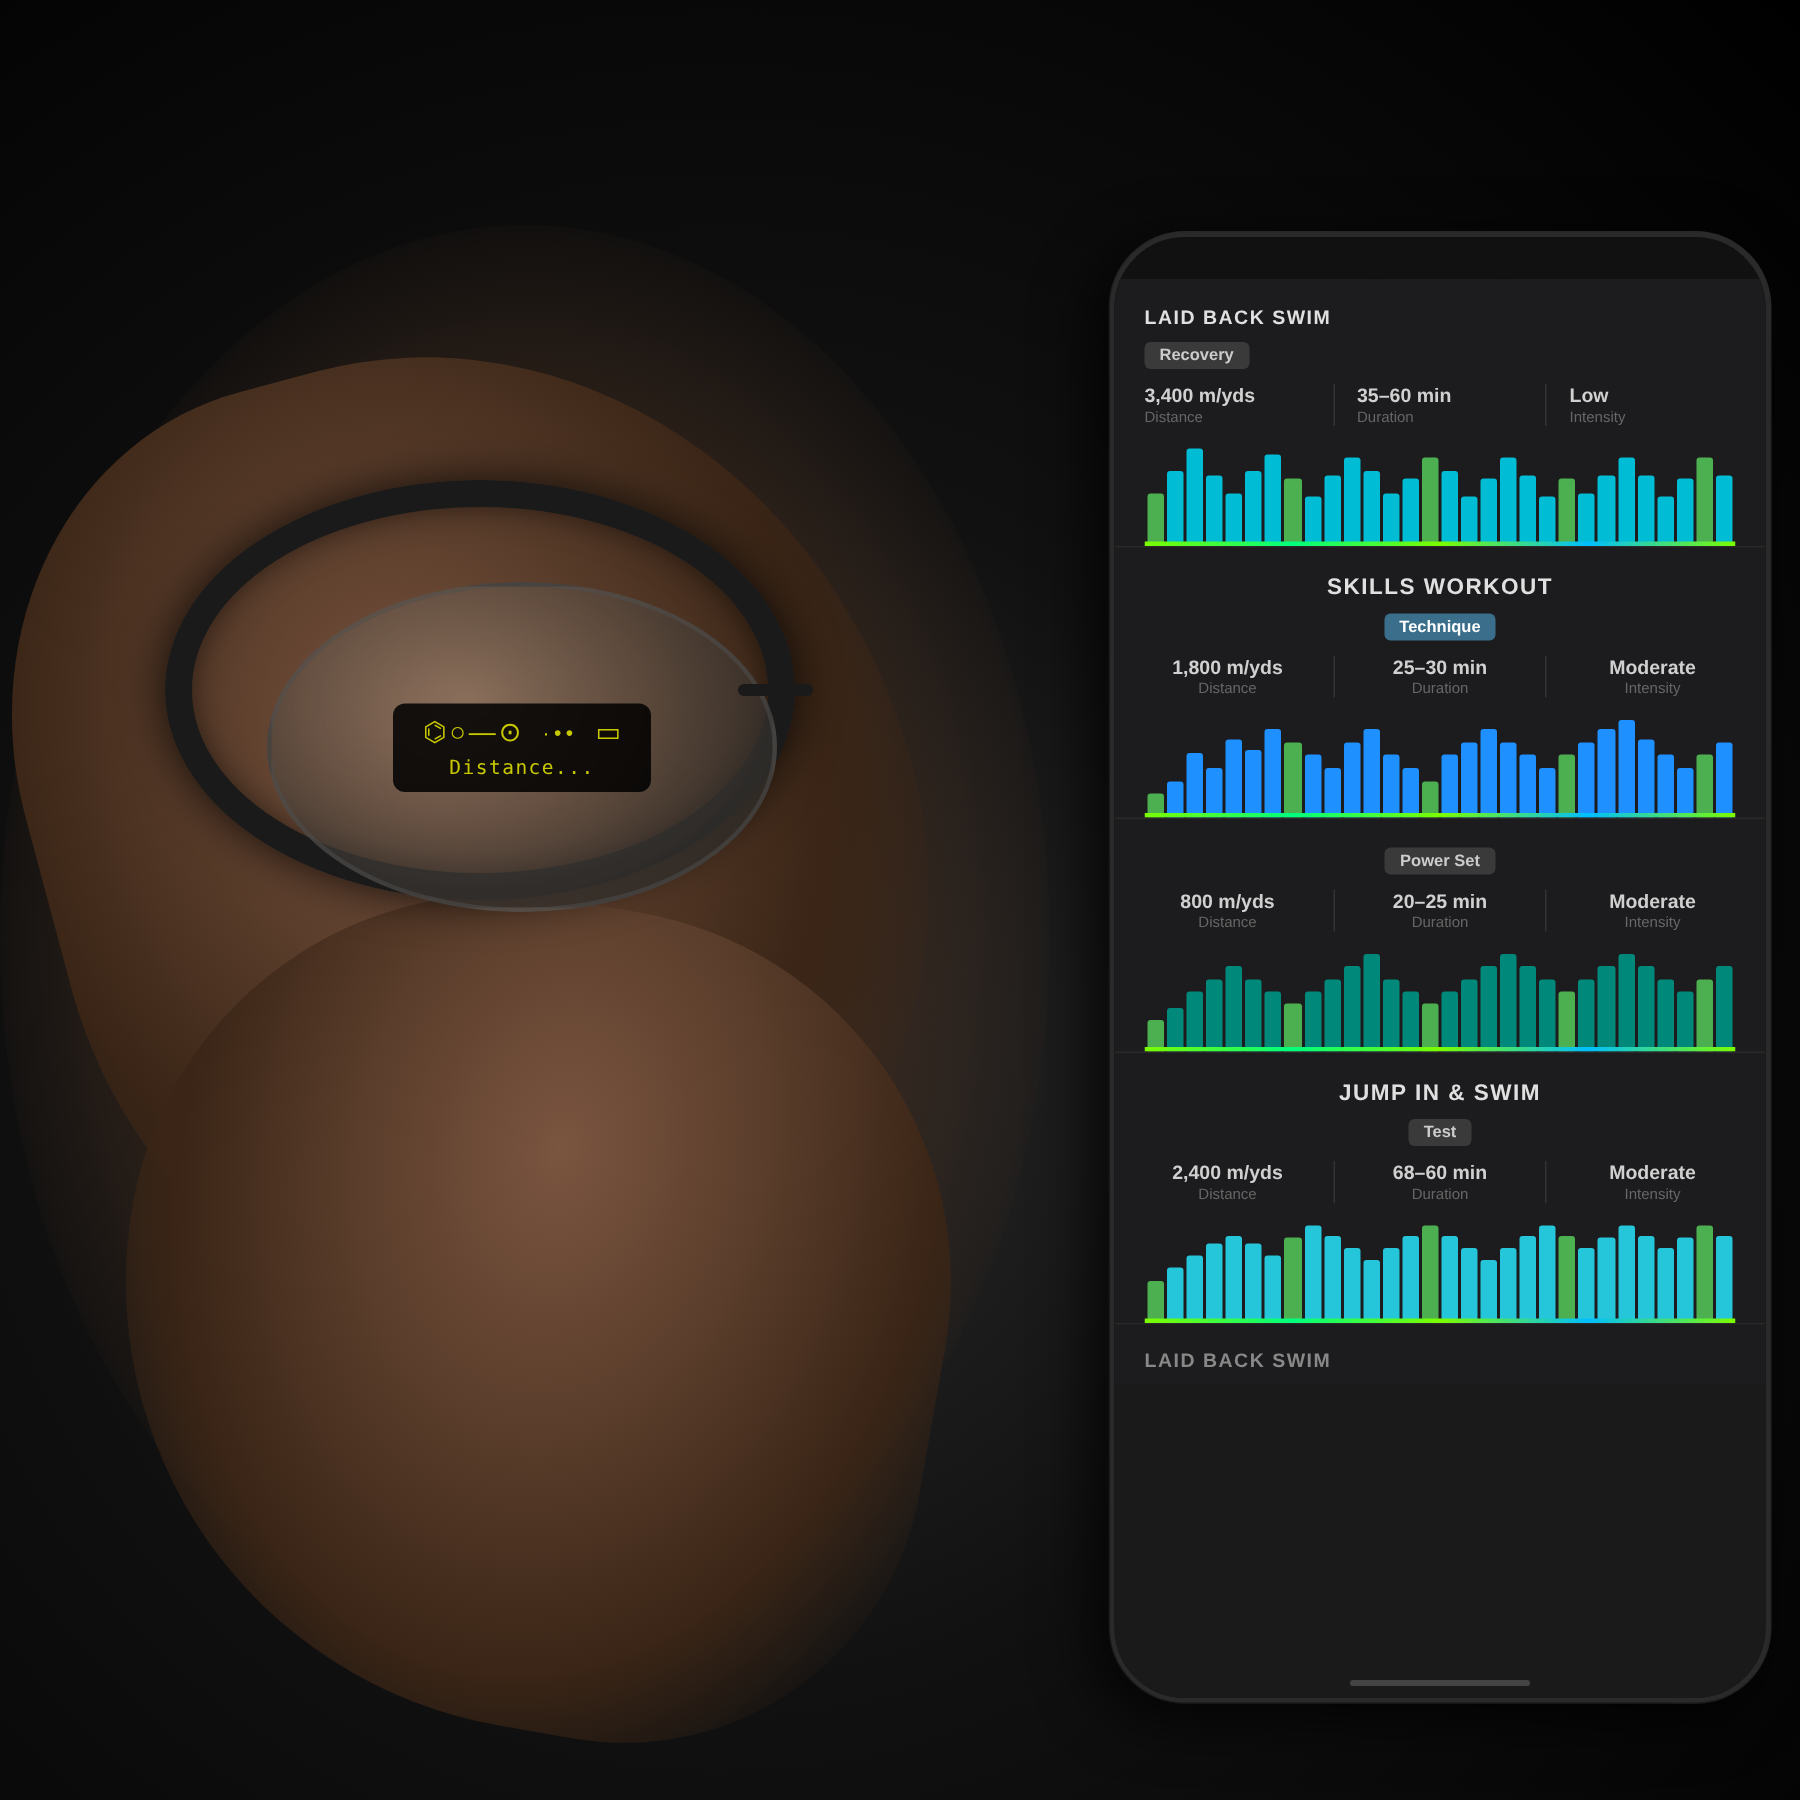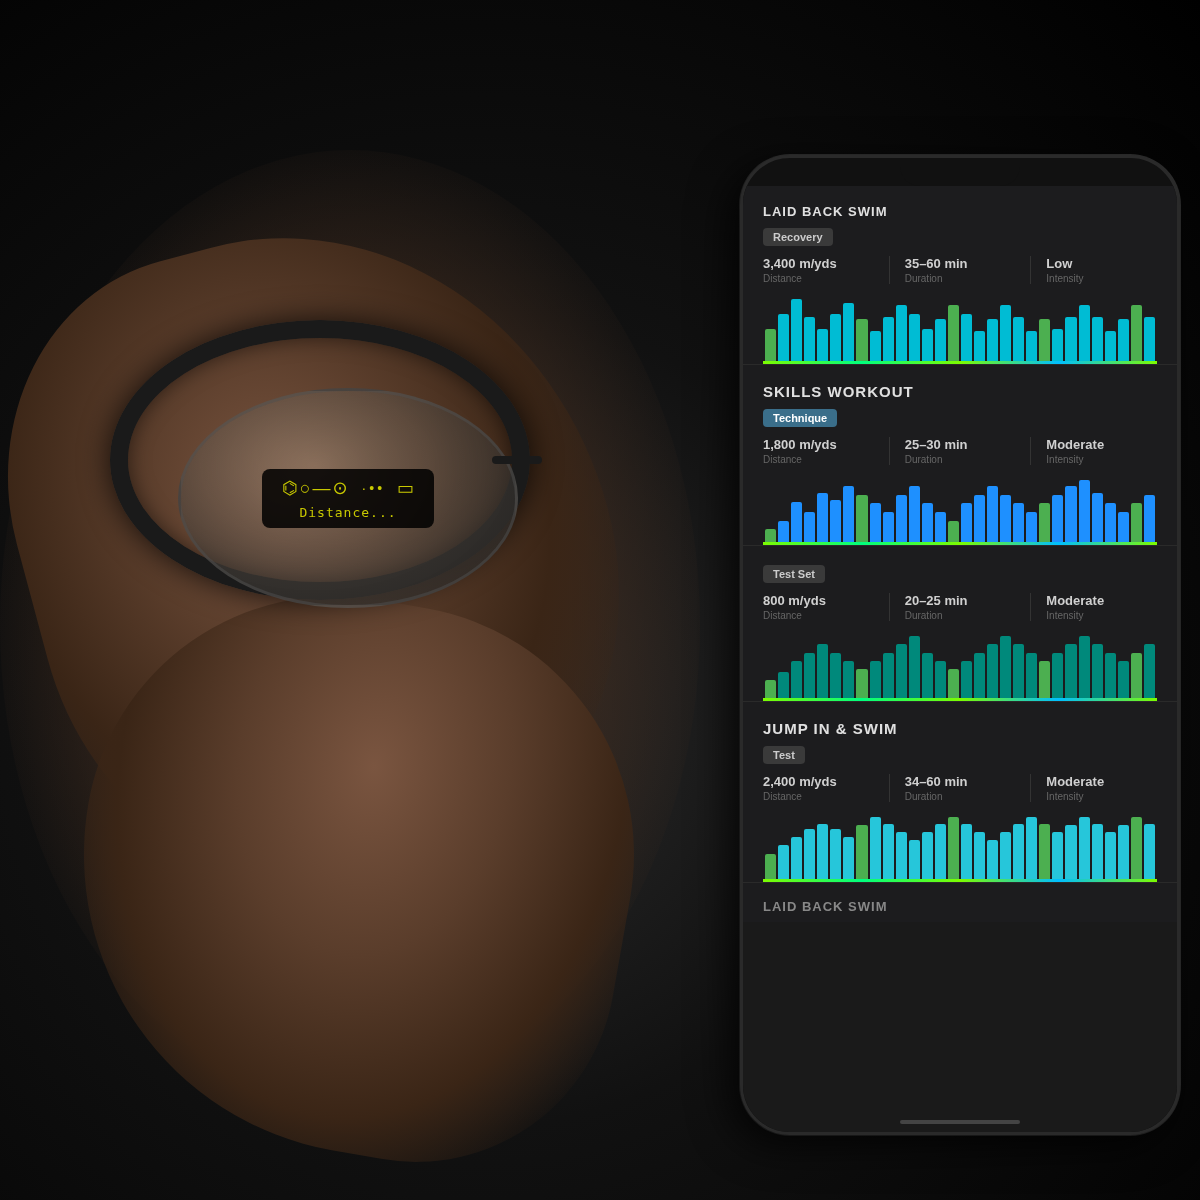--- a/index.html
+++ b/index.html
@@ -180,20 +180,21 @@
     
     .workout-card {
       padding: 18px 20px 0;
       border-bottom: 1px solid #2a2a2a;
       background: #1c1c1e;
       margin-bottom: 0;
     }
 
     .workout-card + .workout-card {
       margin-top: 0;
+      text-align: center;
     }
 
     .card-title {
       font-size: 13px;
       font-weight: 700;
       color: #e0e0e0;
       letter-spacing: 1px;
       text-transform: uppercase;
       margin-bottom: 8px;
     }
@@ -427,21 +428,21 @@
             <div class="bar" style="height: 65px; background: rgb(30, 144, 255); flex: 1 1 0%; border-radius: 2px 2px 0px 0px;"></div>
             <div class="bar" style="height: 52px; background: rgb(30, 144, 255); flex: 1 1 0%; border-radius: 2px 2px 0px 0px;"></div>
             <div class="bar" style="height: 41.6px; background: rgb(30, 144, 255); flex: 1 1 0%; border-radius: 2px 2px 0px 0px;"></div>
             <div class="bar" style="height: 32.9333px; background: rgb(30, 144, 255); flex: 1 1 0%; border-radius: 2px 2px 0px 0px;"></div>
             <div class="bar" style="height: 41.6px; background: rgb(76, 175, 80); flex: 1 1 0%; border-radius: 2px 2px 0px 0px;"></div>
             <div class="bar" style="height: 50.2667px; background: rgb(30, 144, 255); flex: 1 1 0%; border-radius: 2px 2px 0px 0px;"></div>
           </div>
       </div>
 
       <div class="workout-card">
-        <span class="tag tag-test">Test Set</span>
+        <span class="tag tag-test">Power Set</span>
         <div class="card-stats">
           <div class="stat">
             <span class="stat-value">800 m/yds</span>
             <span class="stat-label">Distance</span>
           </div>
           <div class="stat">
             <span class="stat-value">20–25 min</span>
             <span class="stat-label">Duration</span>
           </div>
           <div class="stat">
@@ -485,21 +486,21 @@
 
       <div class="workout-card">
         <div class="card-title bold">JUMP IN &amp; SWIM</div>
         <span class="tag tag-power">Test</span>
         <div class="card-stats">
           <div class="stat">
             <span class="stat-value">2,400 m/yds</span>
             <span class="stat-label">Distance</span>
           </div>
           <div class="stat">
-            <span class="stat-value">34–60 min</span>
+            <span class="stat-value">68–60 min</span>
             <span class="stat-label">Duration</span>
           </div>
           <div class="stat">
             <span class="stat-value">Moderate</span>
             <span class="stat-label">Intensity</span>
           </div>
         </div>
         <div class="chart-area" id="chart-4">
             <div class="bar" style="height: 28.4375px; background: rgb(76, 175, 80); flex: 1 1 0%; border-radius: 2px 2px 0px 0px;"></div>
             <div class="bar" style="height: 36.5625px; background: rgb(38, 198, 218); flex: 1 1 0%; border-radius: 2px 2px 0px 0px;"></div>

